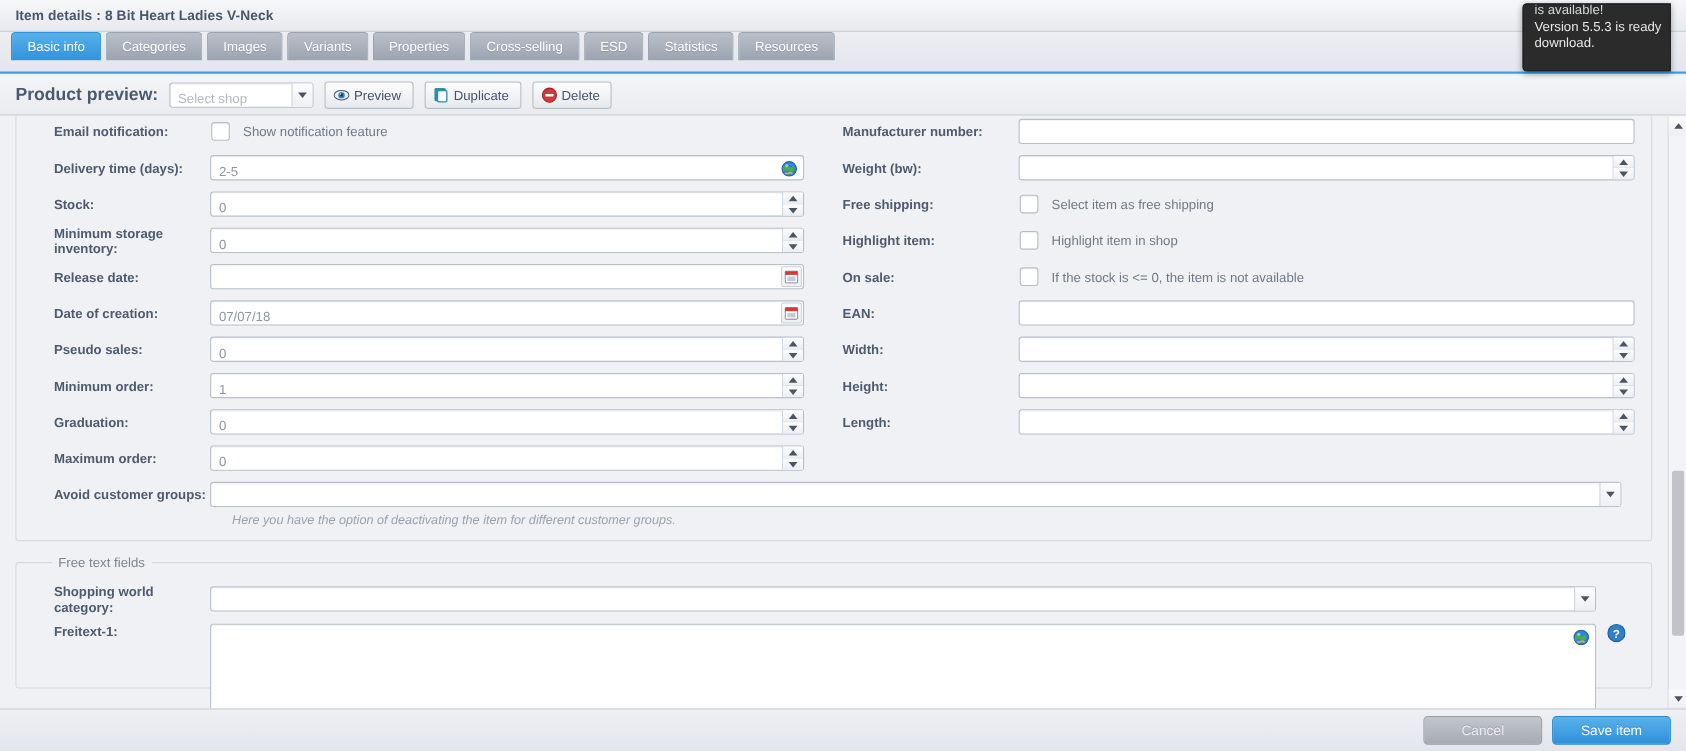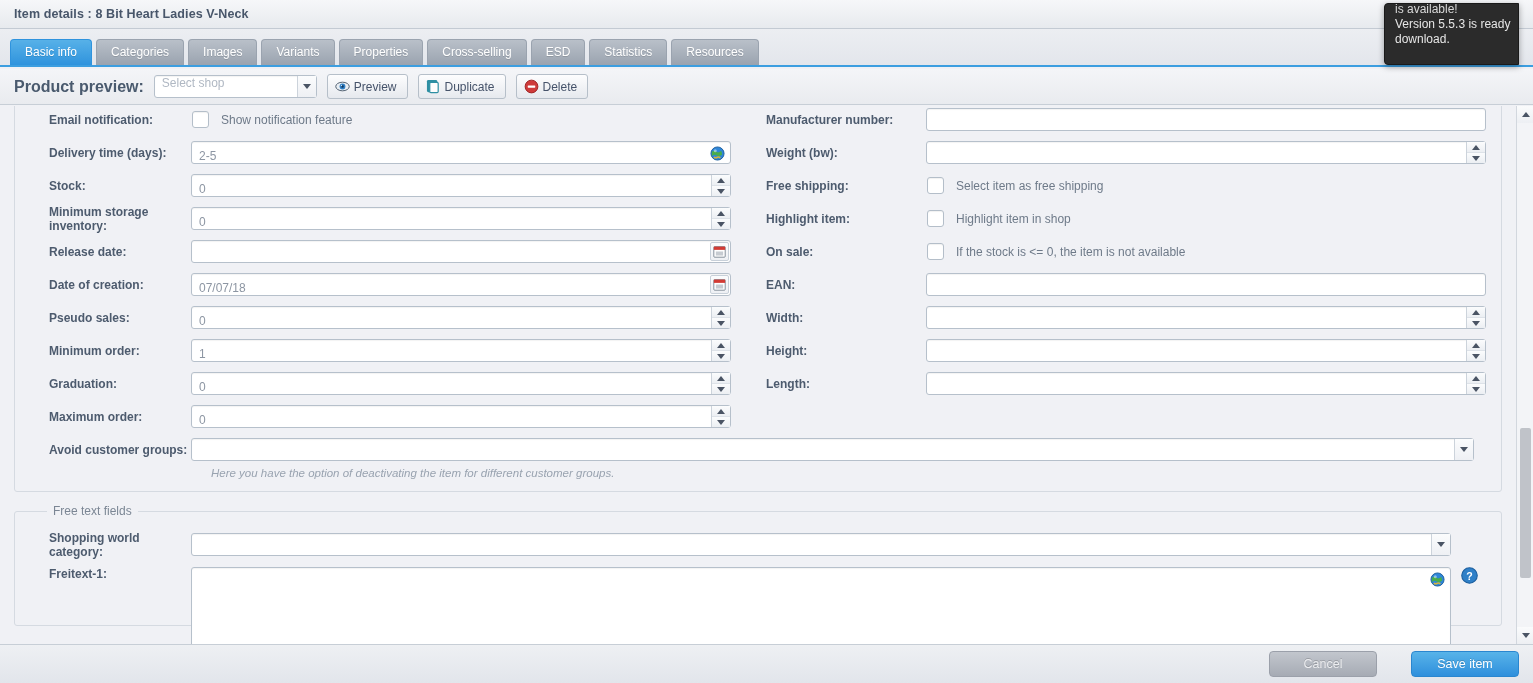--- a/index.html
+++ b/index.html
@@ -31,21 +31,21 @@
     font-size: 12.5px; font-weight: bold; color: #48566a;
     letter-spacing: .1px;
   }
 
   
   .tabstrip {
     position: absolute; left: 0; top: 29px; width: 1533px; height: 38px;
     background: linear-gradient(to bottom, #eceef2 0%, #e3e6ec 100%);
     border-bottom: 2px solid #3c9ee0;
     padding-left: 10px;
-    display: flex; align-items: flex-end;
+    display: flex; 
   }
   .tab {
     height: 26px; line-height: 25px;
     padding: 0 14px;
     margin-right: 4px;
     border-radius: 4px 4px 0 0;
     font-size: 12px;
     color: #ffffff;
     background: linear-gradient(to bottom, #b9c0c9 0%, #9aa3af 100%);
     border: 1px solid #9aa3af; border-bottom: none;
@@ -64,25 +64,25 @@
   .toolbar {
     position: absolute; left: 0; top: 69px; width: 1533px; height: 36px;
     background: linear-gradient(to bottom, #f4f5f8 0%, #e9ebef 100%);
     border-bottom: 1px solid #c7ced6;
     display: flex; align-items: center;
     padding-left: 14px;
   }
   .toolbar .lbl { font-size: 16px; font-weight: bold; color: #4a5a6e; margin-right: 10px; }
   .combo {
     position: relative;
-    width: 163px; height: 23px;
+    width: 131px; height: 23px;
     background: #fff;
     border: 1px solid #b6c0cb;
     border-radius: 3px;
-    display: flex; align-items: flex-start;
+    display: flex; align-items: flex-end;
     box-shadow: inset 0 1px 1px rgba(0,0,0,.05);
   }
   .combo .ph { padding-left: 7px; color: #b0b8c3; font-size: 12px; }
   .combo .arw {
     position: absolute; right: 0; top: 0; width: 19px; height: 21px;
     border-left: 1px solid #ccd3db;
     background: linear-gradient(to bottom, #fbfcfd 0%, #eef0f4 100%);
     display: flex; align-items: center; justify-content: center;
   }
   .caret {
@@ -241,21 +241,20 @@
   }
   .btn.cancel {
     background: linear-gradient(to bottom,#c2c6cd 0%,#a6abb4 100%);
     border-color: #9ba0aa; color: #ecedf0;
     text-shadow: 0 -1px 0 rgba(0,0,0,.18);
   }
   .btn.save {
     background: linear-gradient(to bottom,#58b3e9 0%,#2f8fdc 100%);
     border-color: #2a86cf; color: #fff;
     text-shadow: 0 -1px 0 rgba(0,0,0,.18);
-    margin-left: 25px;
   }
 
   
   .toast {
     position: absolute; right: 14px; top: 3px;
     width: 135px;
     background: #2b2b2b;
     border: 1px solid #1a1a1a;
     border-radius: 4px 0 0 4px;
     color: #e6e6e6;

